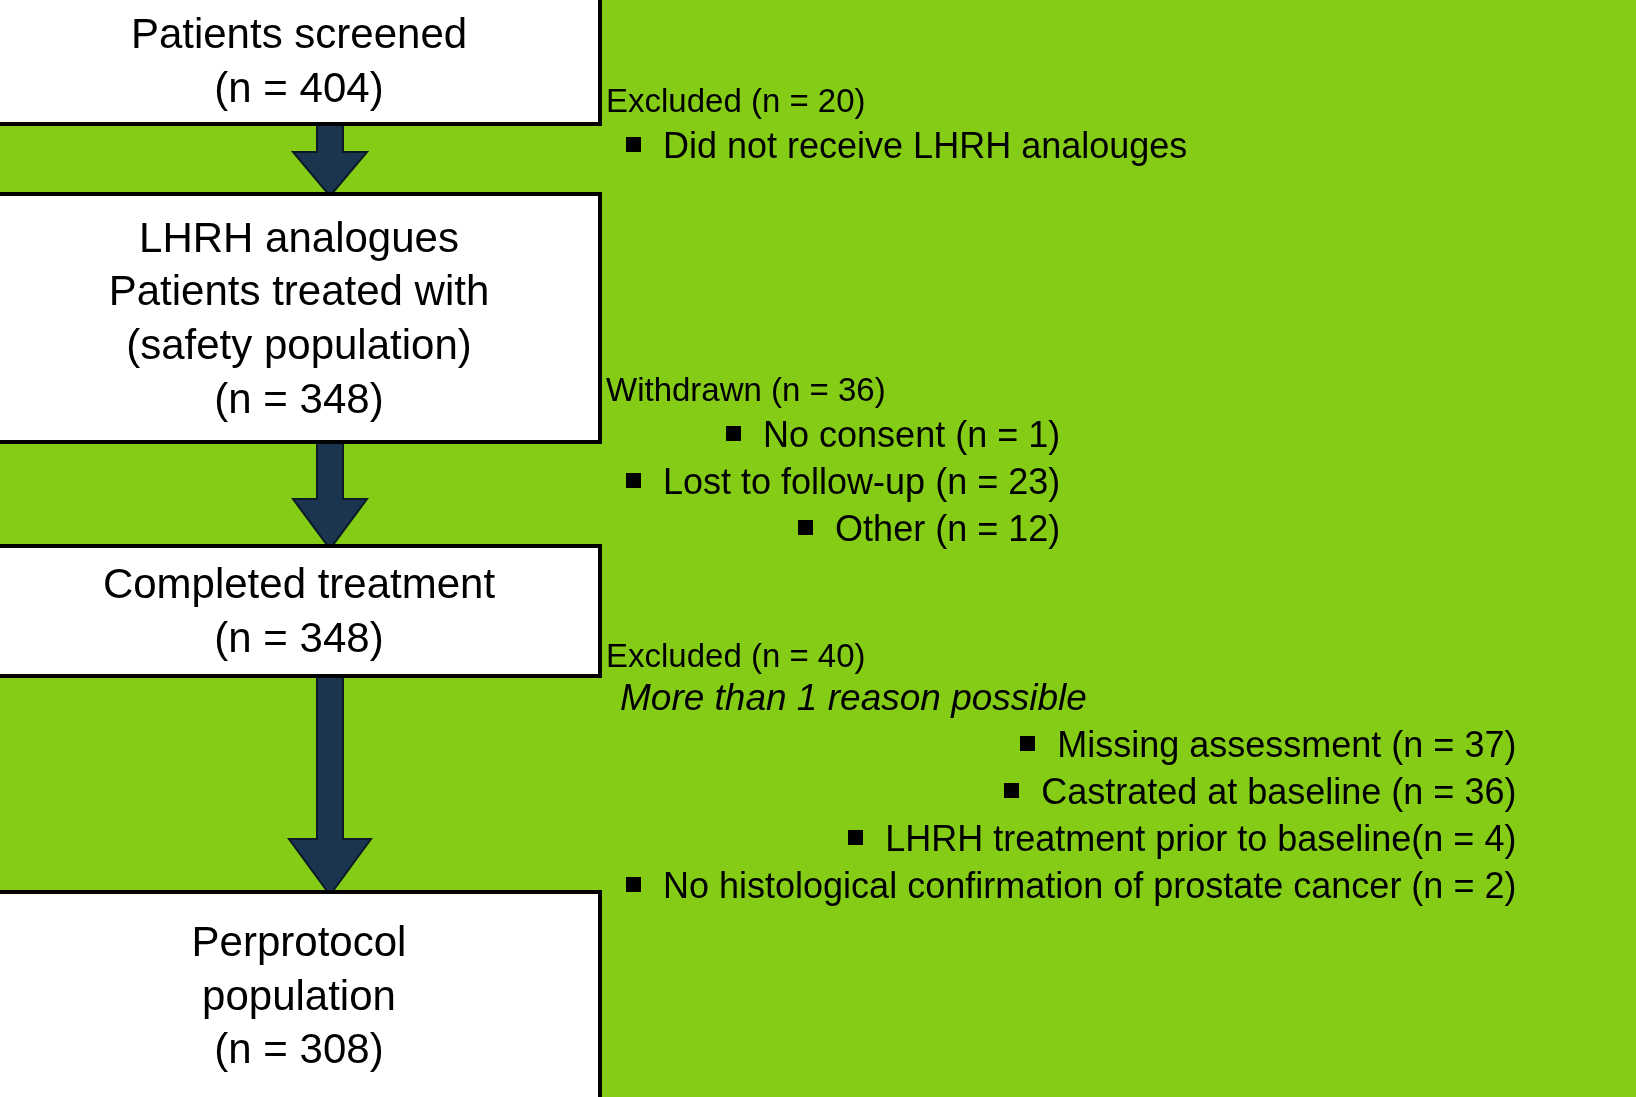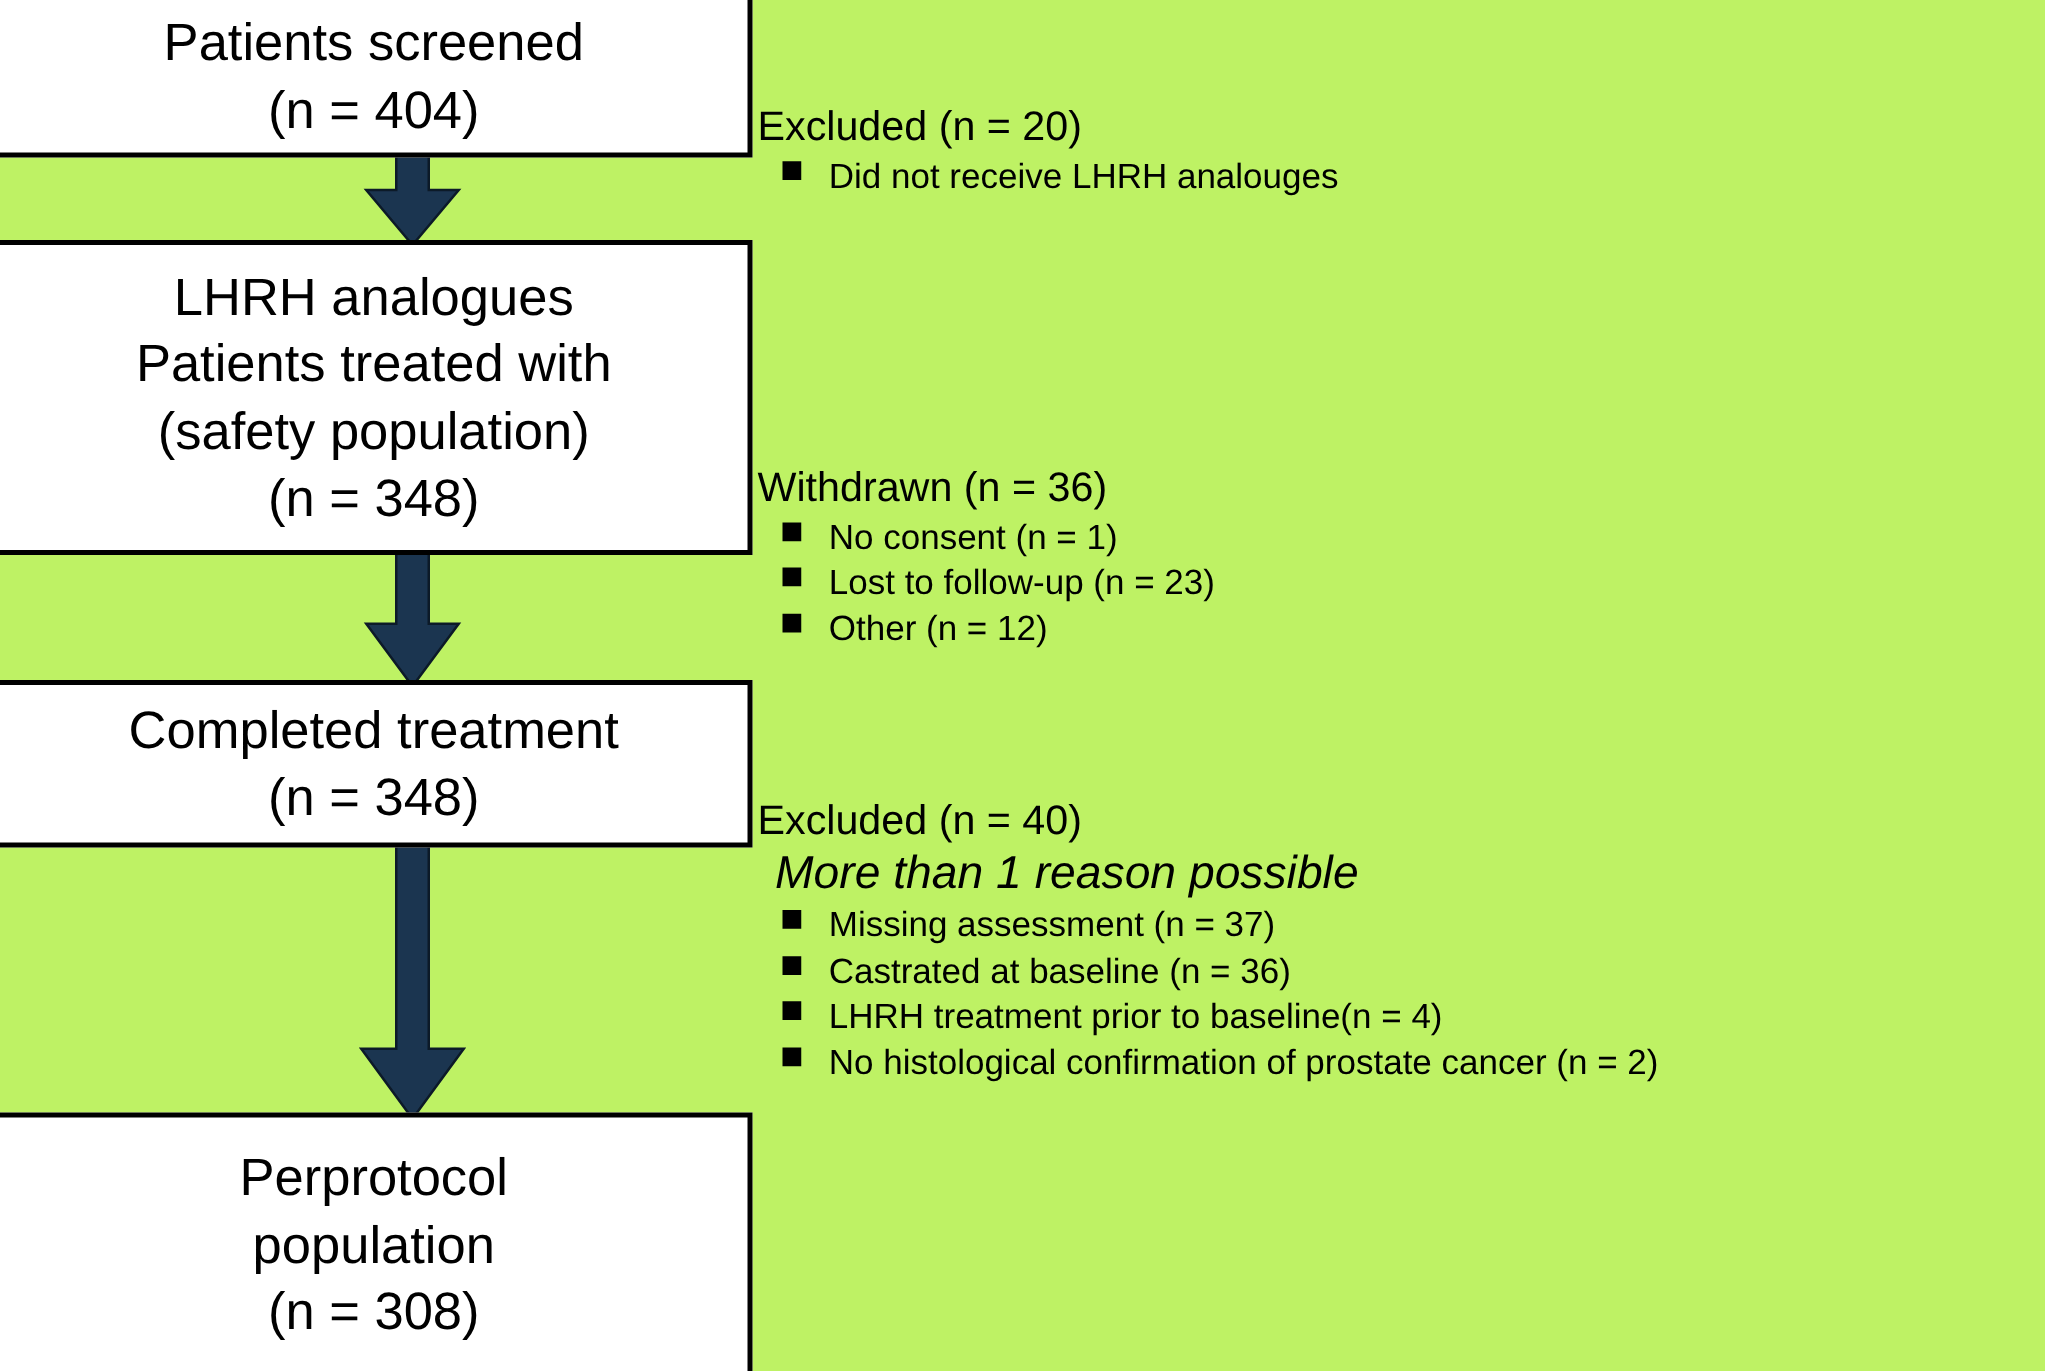--- a/index.html
+++ b/index.html
@@ -9,21 +9,21 @@
     background: #ffffff;
   }
   body {
     font-family: "Liberation Sans", sans-serif;
     color: #000000;
   }
   #canvas {
     position: relative;
     width: 1636px;
     height: 1097px;
-    background: #bef264;
+    background: #84cc16;
     overflow: hidden;
   }
 
   
   .flow-box {
     position: absolute;
     box-sizing: border-box;
     border: 4px solid #000000;
     background: #ffffff;
     display: flex;
@@ -74,23 +74,24 @@
     white-space: nowrap;
   }
   .note-list {
     list-style: none;
     margin: 2px 0 0 0;
     padding: 0;
   }
   .note-list li {
     display: flex;
     align-items: baseline;
-    font-size: 28px;
+    font-size: 36px;
     line-height: 1.30;
     white-space: nowrap;
+    justify-content: flex-end;
   }
   .bullet-sq {
     display: inline-block;
     width: 15px;
     height: 15px;
     background: #000000;
     margin-right: 22px;
     margin-left: 20px;
     flex: 0 0 auto;
     position: relative;

